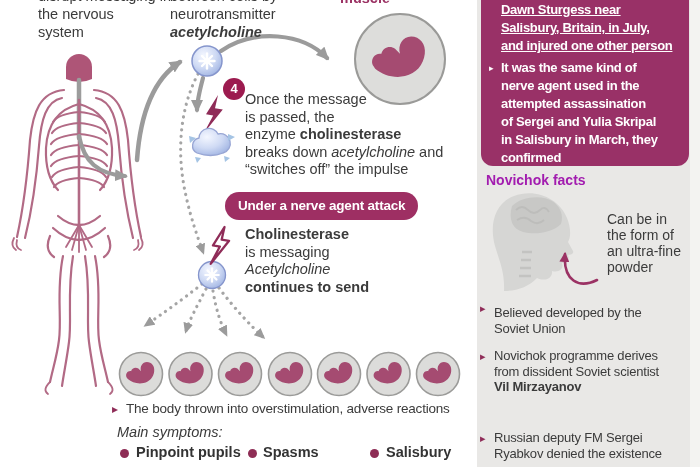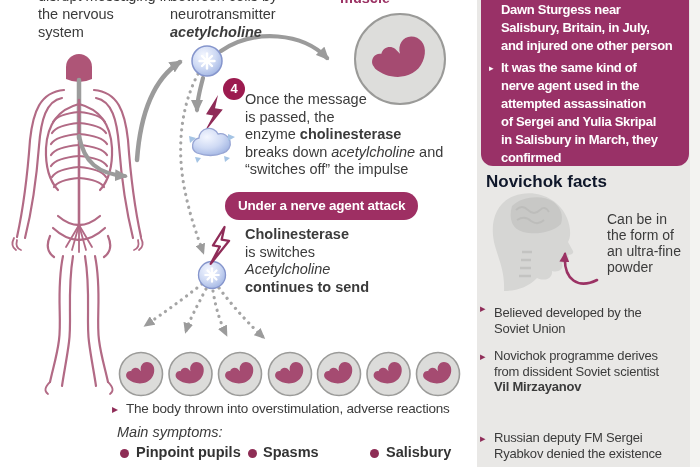--- a/index.html
+++ b/index.html
@@ -18,21 +18,21 @@
   .overstim{font-size:13.5px;letter-spacing:-0.2px;}
   .sym-label{font-weight:bold;font-size:14.5px;color:#333;}
   .dot{position:absolute;width:9px;height:9px;border-radius:50%;background:#8e2d55;}
   .tri{position:absolute;color:#8f2c58;font-size:12px;line-height:12px;}
   .panel{position:absolute;left:477px;top:0;width:213px;height:467px;background:#e9e8e6;}
   .panel-strip{position:absolute;left:690px;top:0;width:10px;height:467px;background:#f3f3f1;}
   .alertbox{position:absolute;left:481px;top:-30px;width:208px;height:196px;background:#993167;border-radius:12px;}
   .alertbox .bx{position:absolute;color:#fff;font-weight:bold;font-size:13px;letter-spacing:-0.3px;line-height:18px;white-space:nowrap;}
   .alertbox .bx .ln{height:18px;}
   .wtri{position:absolute;color:#fff;font-size:9px;line-height:10px;}
-  .facts-title{position:absolute;font-weight:bold;font-size:17px;color:#0f172a;white-space:nowrap;text-align:right;}
+  .facts-title{position:absolute;font-weight:bold;font-size:14px;color:#a21caf;white-space:nowrap;text-align:right;}
   .note{position:absolute;font-size:14px;line-height:16px;white-space:nowrap;}
   .note .ln{height:16px;}
   .fbullet{position:absolute;font-size:13px;letter-spacing:-0.2px;line-height:15.5px;white-space:nowrap;}
   .fbullet .ln{height:15.5px;}
   .clipfrag{position:absolute;white-space:nowrap;font-size:14.5px;line-height:18px;}
   svg.art{position:absolute;left:0;top:0;z-index:1;}
   .z2{z-index:2;} .z3{z-index:3;}
 </style>
 </head>
 <body>
@@ -223,40 +223,40 @@
     <div class="ln">is passed, the</div>
     <div class="ln">enzyme <b>cholinesterase</b></div>
     <div class="ln">breaks down <i>acetylcholine</i> and</div>
     <div class="ln">“switches off” the impulse</div>
   </div>
 
   <div class="banner z3" style="left:225px;top:192px;">Under a nerve agent attack</div>
 
   <div class="t z3" style="left:245px;top:226px;">
     <div class="ln"><b>Cholinesterase</b></div>
-    <div class="ln">is switches</div>
+    <div class="ln">is messaging</div>
   </div>
   <div class="t z3" style="left:245px;top:261px;">
     <div class="ln"><i>Acetylcholine</i></div>
     <div class="ln"><b>continues to send</b></div>
   </div>
 
   <div class="tri z3" style="left:112px;top:403px;">▸</div>
   <div class="t z3" style="left:117px;top:424px;font-style:italic;">Main symptoms:</div>
 
   <div class="t overstim z3" style="left:126px;top:400px;">The body thrown into overstimulation, adverse reactions</div>
   <div class="dot z3" style="left:120px;top:449px;"></div>
   <div class="t sym-label z3" style="left:136px;top:444px;">Pinpoint pupils</div>
   <div class="dot z3" style="left:248px;top:449px;"></div>
   <div class="t sym-label z3" style="left:263px;top:444px;">Spasms</div>
   <div class="dot z3" style="left:370px;top:449px;"></div>
   <div class="t sym-label z3" style="left:386px;top:444px;">Salisbury</div>
 
   <div class="alertbox z2">
-    <div class="bx" style="left:20px;top:31px;">
+    <div class="bx" style="left:20px;top:31px;text-decoration:underline;">
       <div class="ln">Dawn Sturgess near</div>
       <div class="ln">Salisbury, Britain, in July,</div>
       <div class="ln">and injured one other person</div>
     </div>
     <div class="wtri" style="left:8px;top:93px;">▸</div>
     <div class="bx" style="left:20px;top:89px;">
       <div class="ln">It was the same kind of</div>
       <div class="ln">nerve agent used in the</div>
       <div class="ln">attempted assassination</div>
       <div class="ln">of Sergei and Yulia Skripal</div>

